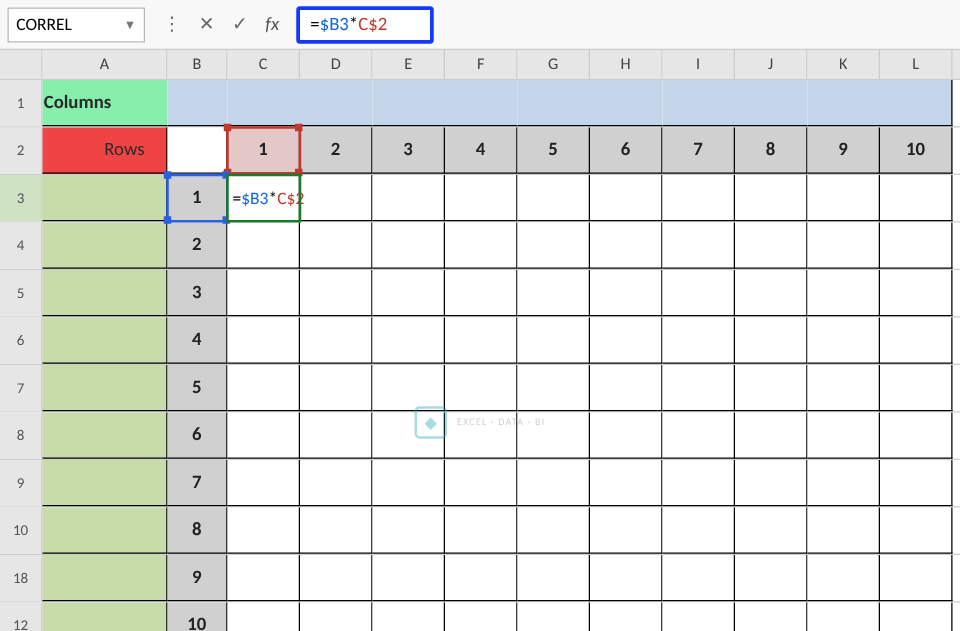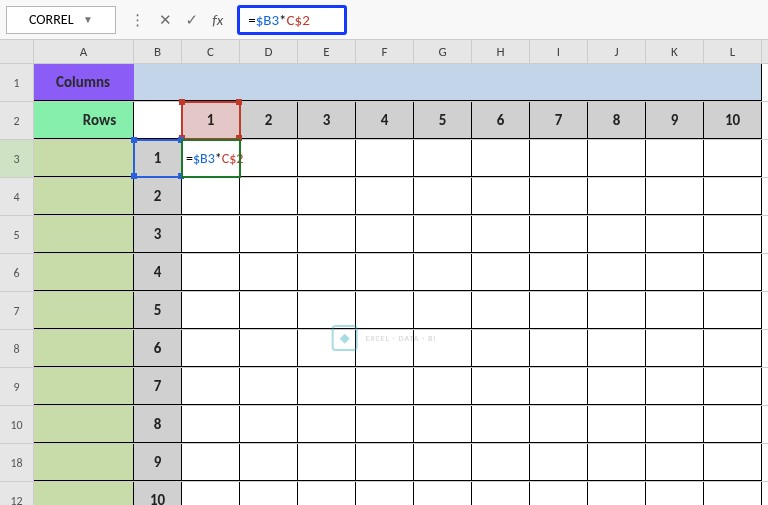--- a/index.html
+++ b/index.html
@@ -23,21 +23,21 @@
     padding: 4px 6px;
     gap: 6px;
   }
   .namebox {
     width: 110px;
     height: 28px;
     background: #fff;
     border: 1px solid #b7b7b7;
     display: flex;
     align-items: center;
-    padding: 0 22px;
+    padding: 0 6px;
     font-size: 14px;
     justify-content: space-between;
   }
   .namebox .chev { color:#777; font-size:10px; }
   .fb-icons {
     display: flex;
     align-items: center;
     gap: 14px;
     color: #6a6a6a;
     padding: 0 8px;
@@ -111,37 +111,37 @@
     background: #fff;
     position: relative;
   }
   
   .wA { width: 100px; flex:0 0 100px; }
   .wB { width: 48px; flex:0 0 48px; }
   .wCL { width: 58px; flex:0 0 58px; }
 
   
   .columns-cell {
-    background: #8b5cf6;
+    background: #86efac;
     font-weight: 600;
     color: #2a2a2a;
     justify-content:flex-start;
-    padding-left:22px;
+    padding-left:1px;
     border-right:none;
   }
   .columns-fill {
     background:#c3d6e9;
     border-right:1px solid #000;
   }
   .columns-fill.last { border-right:1px solid #000; }
 
   
   .rows-label {
-    background: #86efac;
-    font-weight: 700;
+    background: #ef4444;
+    font-weight: 400;
     color:#2a2a2a;
     padding-left:32px;
   }
   .rows-fill { background:#c8dca9; border-right:1px solid #000; border-bottom:1px solid #000;}
 
   
   .grayhead {
     background: #d0d0d0;
     font-weight: 700;
     color:#222;

